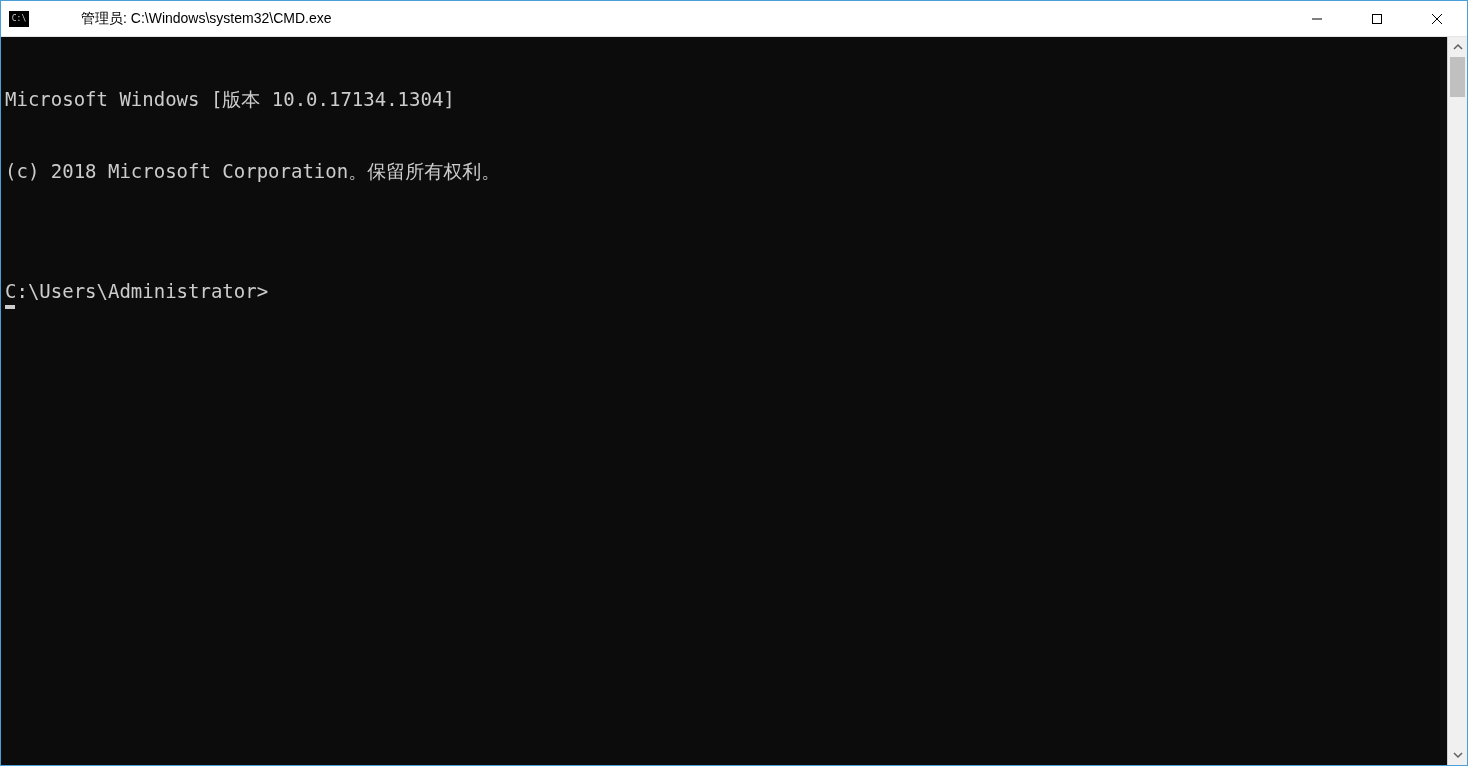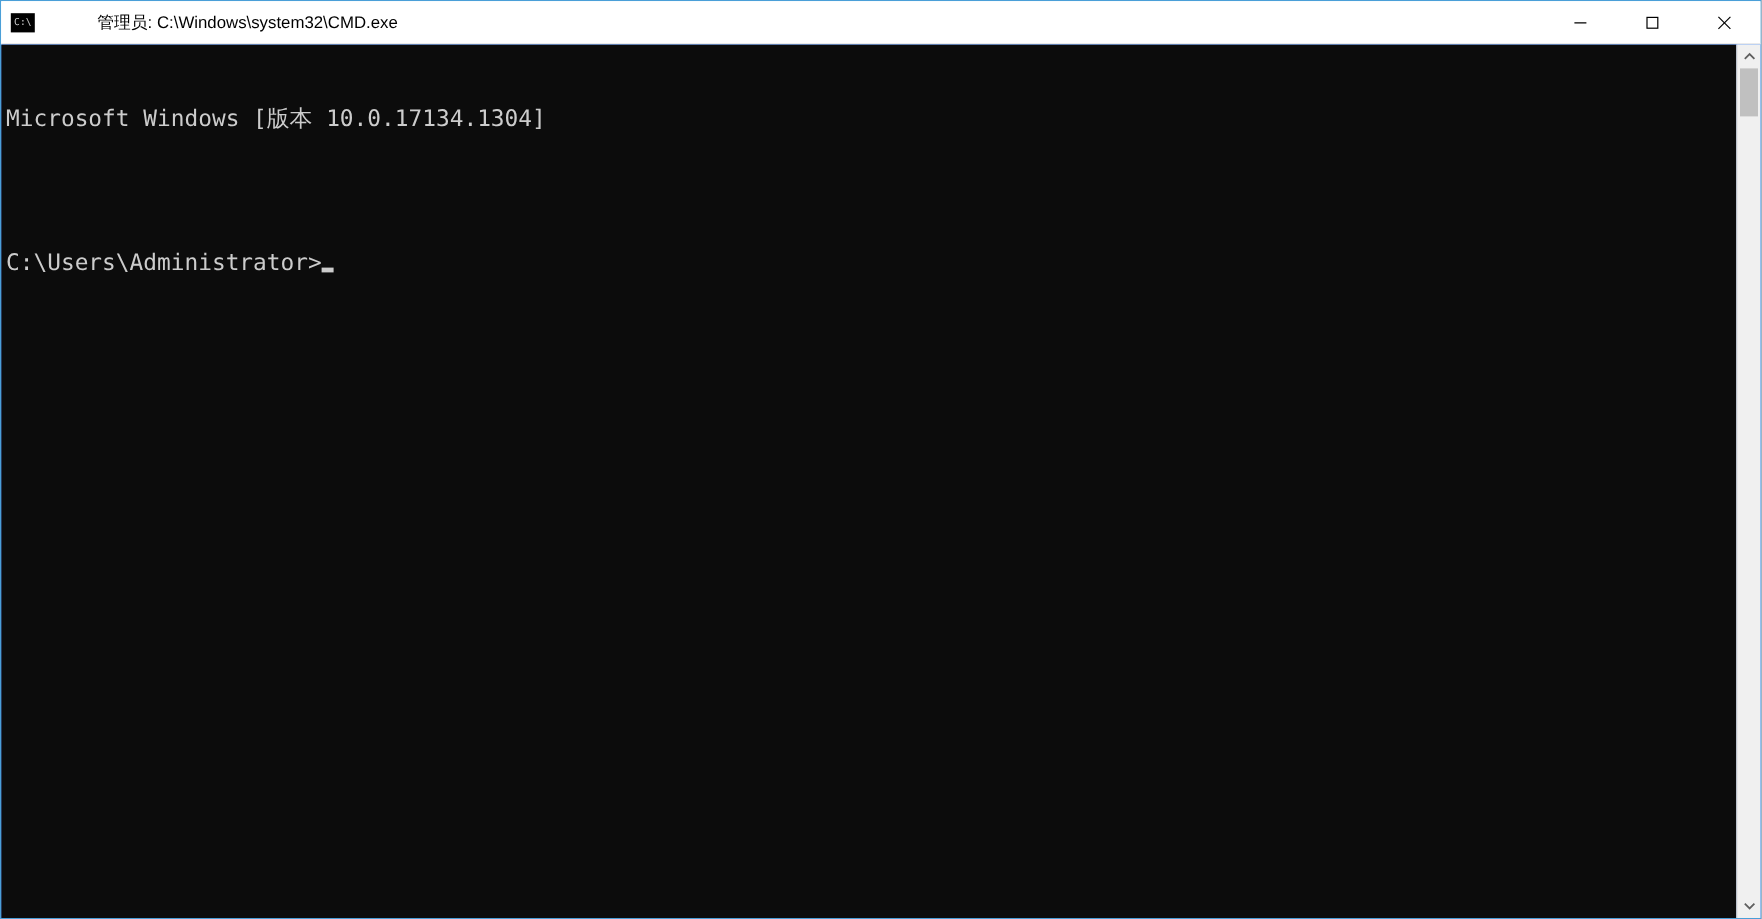--- a/index.html
+++ b/index.html
@@ -70,40 +70,41 @@
       border: none;
       cursor: pointer;
     }
     .control-btn svg {
       width: 12px;
       height: 12px;
     }
     .content-area {
       flex: 1;
       display: flex;
-      background: #3b82f6;
+      background: #fca5a5;
       overflow: hidden;
     }
     .terminal {
       flex: 1;
       background: #0c0c0c;
       color: #cccccc;
       font-family: "NSimSun", "SimSun", "Consolas", monospace;
       font-size: 19px;
       line-height: 24px;
       padding: 2px 4px;
       white-space: pre;
       overflow: hidden;
     }
     .terminal-line {
       display: block;
     }
     .prompt-line {
       display: flex;
       align-items: baseline;
+      flex-direction: column;
     }
     .cursor {
       display: inline-block;
       width: 10px;
       height: 4px;
       background: #cccccc;
       margin-left: 0px;
       vertical-align: baseline;
       position: relative;
       top: 2px;
@@ -169,20 +170,21 @@
           <line x1="1" y1="1" x2="11" y2="11" stroke="#000000" stroke-width="1"></line>
           <line x1="11" y1="1" x2="1" y2="11" stroke="#000000" stroke-width="1"></line>
         </svg>
       </button>
     </div>
   </div>
 
   <div class="content-area">
     <div class="terminal">
       <span class="terminal-line">Microsoft Windows [版本 10.0.17134.1304]</span>
+      <span class="terminal-line">(c) 2018 Microsoft Corporation。保留所有权利。</span>
       <span class="terminal-line"></span>
       <div class="prompt-line"><span>C:\Users\Administrator&gt;</span><span class="cursor"></span></div>
     </div>
 
     <div class="scrollbar">
       <div class="scroll-arrow">
         <svg viewBox="0 0 10 10">
           <path d="M1 7 L5 3 L9 7" fill="none" stroke="#606060" stroke-width="1.5"></path>
         </svg>
       </div>

